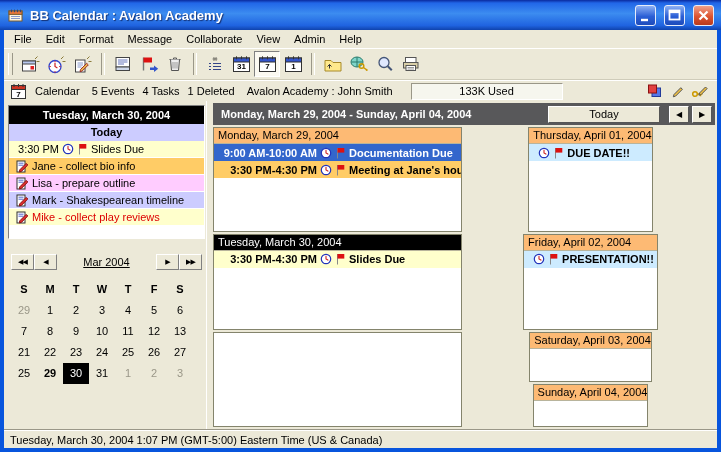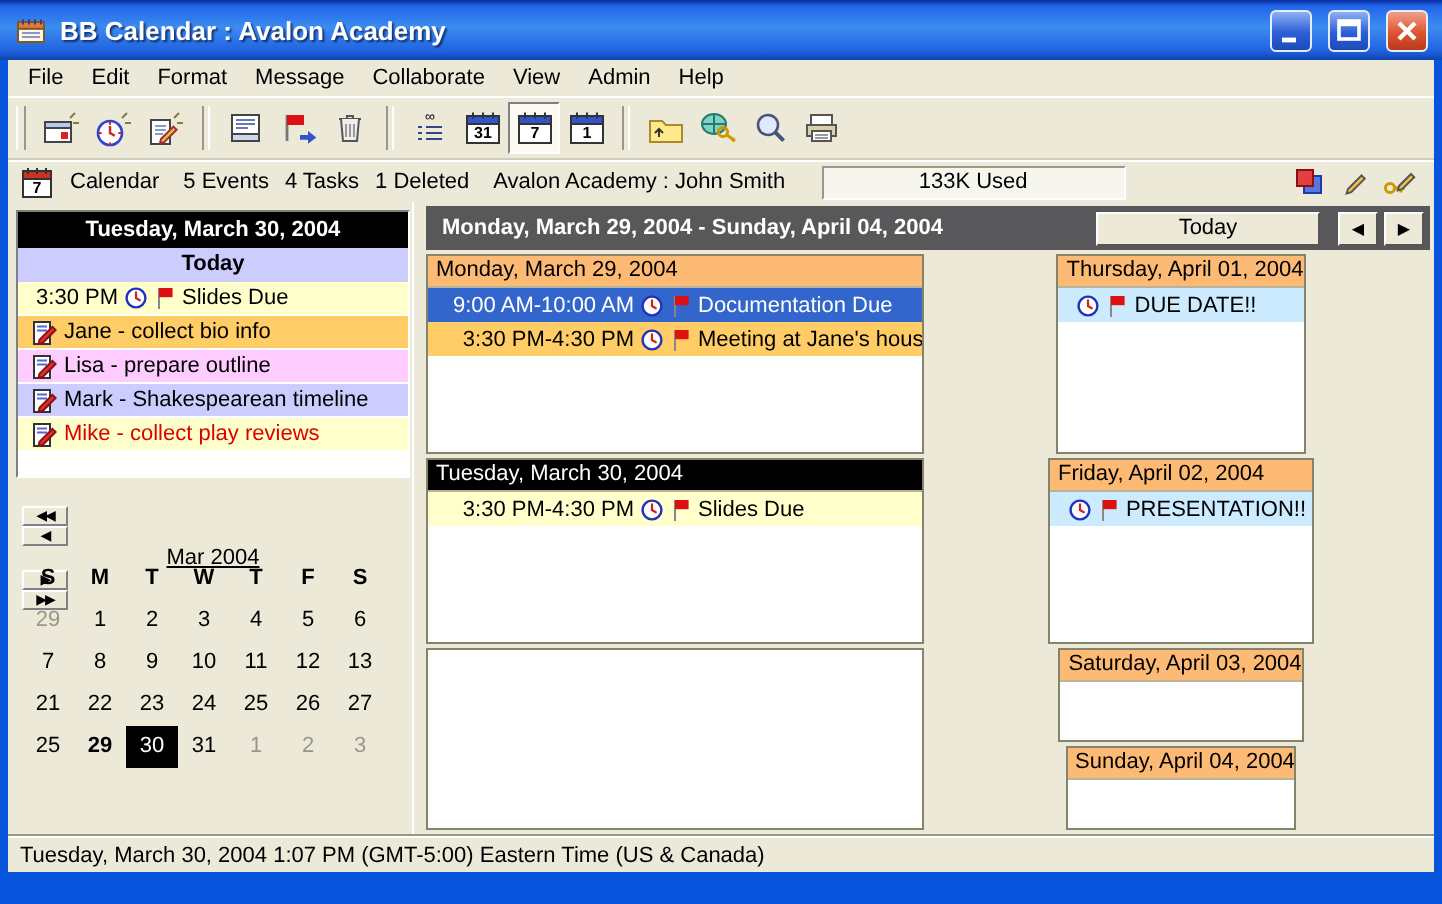--- a/index.html
+++ b/index.html
@@ -1,17 +1,17 @@
 <!DOCTYPE html>
 <html><head>
 <meta charset="utf-8">
 <style>
   html,body{margin:0;padding:0;}
   body{width:721px;height:452px;overflow:hidden;font-family:"Liberation Sans",sans-serif;font-size:11px;color:#000;background:#fff;}
-  .window{width:721px;height:452px;box-sizing:border-box;background:#0855dd;padding:0 4px 16px 4px;display:flex;flex-direction:column;}
+  .window{width:721px;height:452px;box-sizing:border-box;background:#0855dd;padding:0 4px 4px 4px;display:flex;flex-direction:column;}
   .titlebar{height:30px;margin:0 -4px;padding:0 7px 0 8px;display:flex;align-items:center;gap:6px;
     background:linear-gradient(180deg,#0a2a9e 0%,#2166e8 10%,#3c8cf0 45%,#1f63e0 85%,#0f43ad 100%);}
   .title-text{flex:1;color:#fff;font-weight:bold;font-size:13px;text-shadow:1px 1px 1px rgba(0,0,40,.6);white-space:nowrap;}
   .win-btn{width:21px;height:21px;margin-left:2px;border-radius:3px;border:1px solid #e6ecfa;display:flex;align-items:center;justify-content:center;padding:0;cursor:default;}
   .win-btn.minb,.win-btn.maxb{background:linear-gradient(180deg,#8db0f4,#2b5fd6 55%,#1d4bbb);}
   .win-btn.closeb{background:linear-gradient(180deg,#f0a08a,#dd5430 55%,#b93a1c);}
   .client{flex:1;background:#ece9d8;display:flex;flex-direction:column;min-height:0;}
   .menubar{height:18px;display:flex;align-items:center;padding-left:3px;}
   .menu-item{padding:2px 7px;}
   .toolbar{height:30px;display:flex;align-items:center;border-top:1px solid #fff;border-bottom:1px solid #cfccba;padding-left:2px;}
@@ -27,21 +27,21 @@
   .icon{display:inline-flex;align-items:center;justify-content:center;line-height:0;}
   .content{flex:1;display:flex;min-height:0;border-bottom:1px solid #9a9788;}
   
   .left-panel{width:197px;padding:4px 1px 0 4px;display:flex;flex-direction:column;}
   .list-box{height:132px;background:#fff;border:1px solid;border-color:#808080 #fff #fff #808080;overflow:hidden;}
   .date-header{height:18px;line-height:18px;background:#000;color:#fff;font-weight:bold;text-align:center;}
   .today-header{height:17px;line-height:17px;background:#ccccff;font-weight:bold;text-align:center;}
   .today-row{height:17px;display:flex;align-items:center;gap:3px;padding:0 2px;box-sizing:border-box;border-bottom:1px solid #fff;white-space:nowrap;}
   .today-time{width:48px;text-align:right;}
   .mini-cal{margin-top:14px;}
-  .mini-nav{display:flex;height:18px;padding:0 3px;gap:0;flex-direction:column;}
+  .mini-nav{display:flex;align-items:center;height:18px;padding:0 3px;gap:0;}
   .nav-btn{width:23px;height:16px;background:#ece9d8;border:1px solid;border-color:#fff #808080 #808080 #fff;
     font-size:7px;letter-spacing:-1px;display:flex;align-items:center;justify-content:center;padding:0;color:#000;}
   .month-label{flex:1;text-align:center;text-decoration:underline;font-size:11px;}
   .mini-grid{margin-top:8px;padding-left:3px;}
   .mini-row{display:flex;height:21px;}
   .mini-cell{width:26px;text-align:center;line-height:21px;}
   .mini-cell.hdr{font-weight:bold;}
   .mini-cell.muted{color:#9a9788;}
   .mini-cell.bold{font-weight:bold;}
   .mini-cell.selected{background:#000;color:#fff;}
@@ -54,21 +54,21 @@
     font-size:11px;text-align:center;padding:0;margin-right:9px;color:#000;}
   .arrow-btn{width:20px;height:17px;background:#ece9d8;border:1px solid;border-color:#fff #555 #555 #fff;
     font-size:8px;display:flex;align-items:center;justify-content:center;padding:0;margin-right:3px;color:#000;}
   .main-cols{flex:1;display:flex;margin-top:2px;min-height:0;}
   .col{flex:1;display:flex;flex-direction:column;min-width:0;}
   .col + .col{margin-left:4px;align-items:center;}
   .day-section{display:flex;flex-direction:column;margin-bottom:2px;border:1px solid #84846c;box-sizing:border-box;background:#fff;}
   .day-header{height:15px;line-height:15px;background:#fdba74;border-bottom:1px solid #b8b49c;padding-left:4px;white-space:nowrap;overflow:hidden;}
   .day-header.today{background:#000;color:#fff;}
   .day-body{flex:1;background:#fff;overflow:hidden;}
-  .ev-row{height:17px;display:flex;align-items:center;gap:3px;padding:0 3px;white-space:nowrap;overflow:hidden;}
+  .ev-row{height:17px;display:flex;align-items:center;gap:3px;padding:0 3px;white-space:nowrap;overflow:hidden;font-weight:bold;}
   .ev-time{width:100px;text-align:right;flex-shrink:0;}
   
   .statusbar{height:17px;display:flex;align-items:center;padding-left:6px;background:#ece9d8;border-top:1px solid #fff;white-space:nowrap;}
 </style>
 </head>
 <body>
 
 <div class="window">
   <div class="titlebar">
     <span class="icon">

